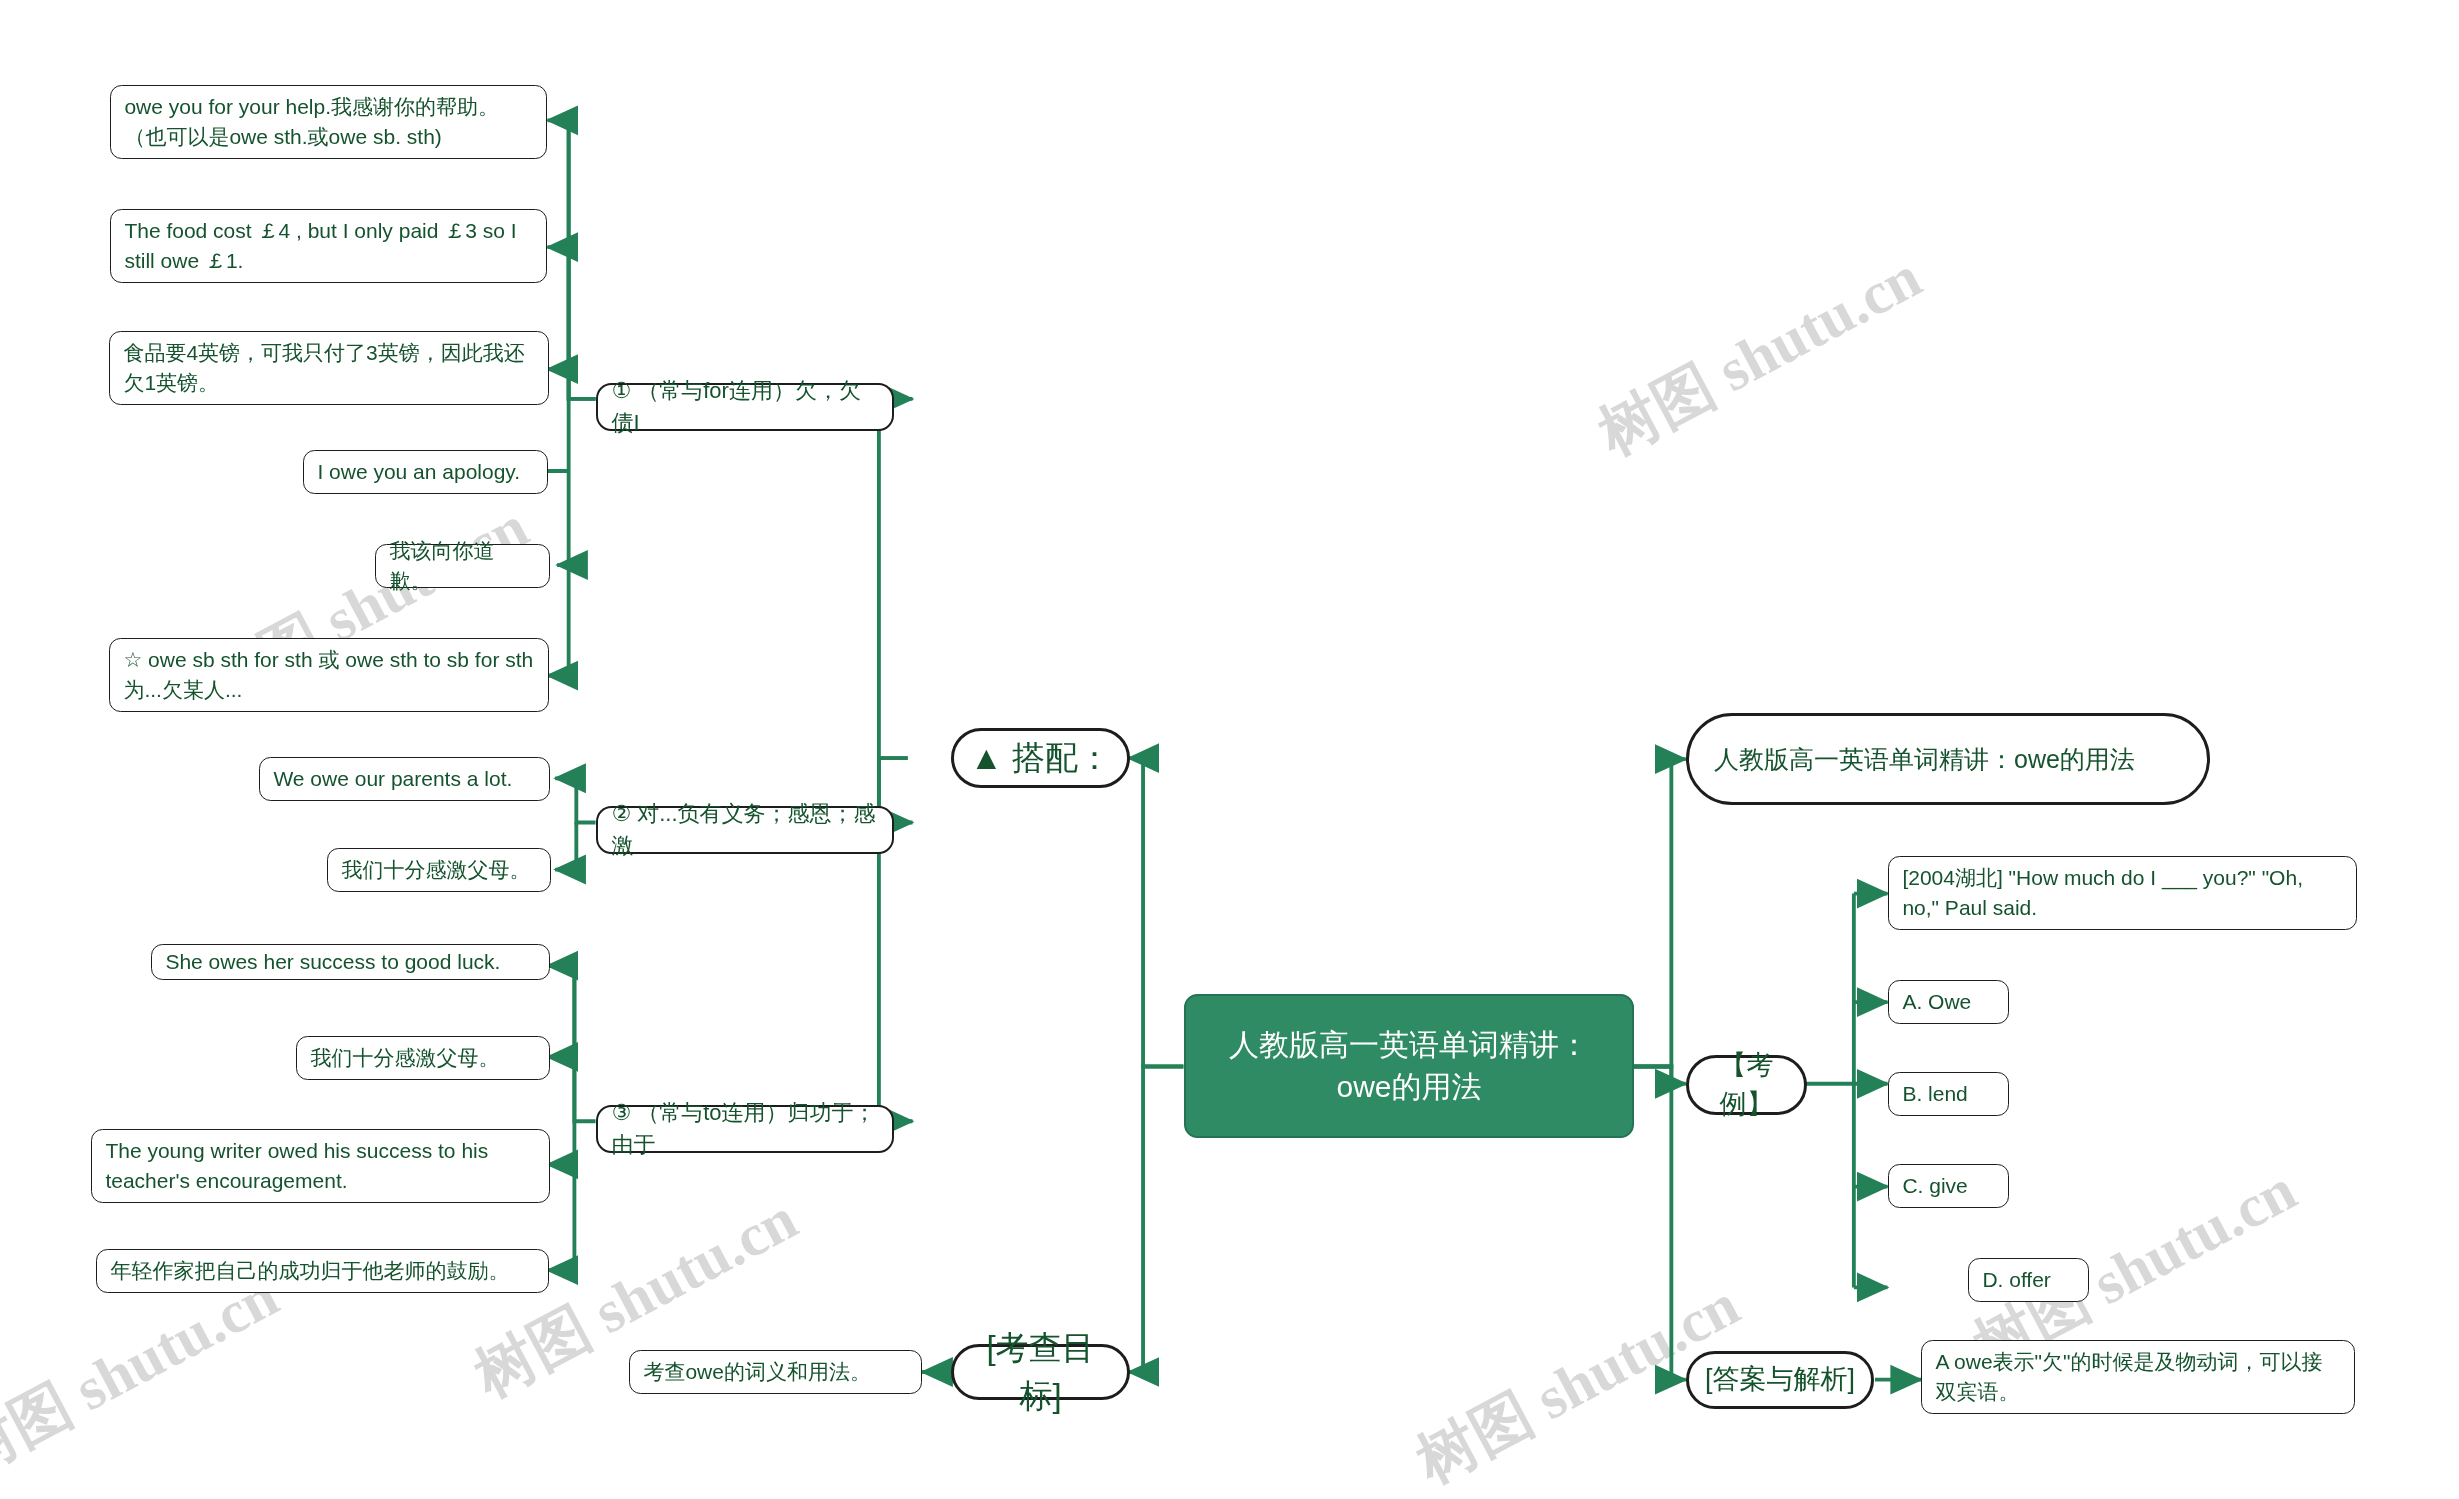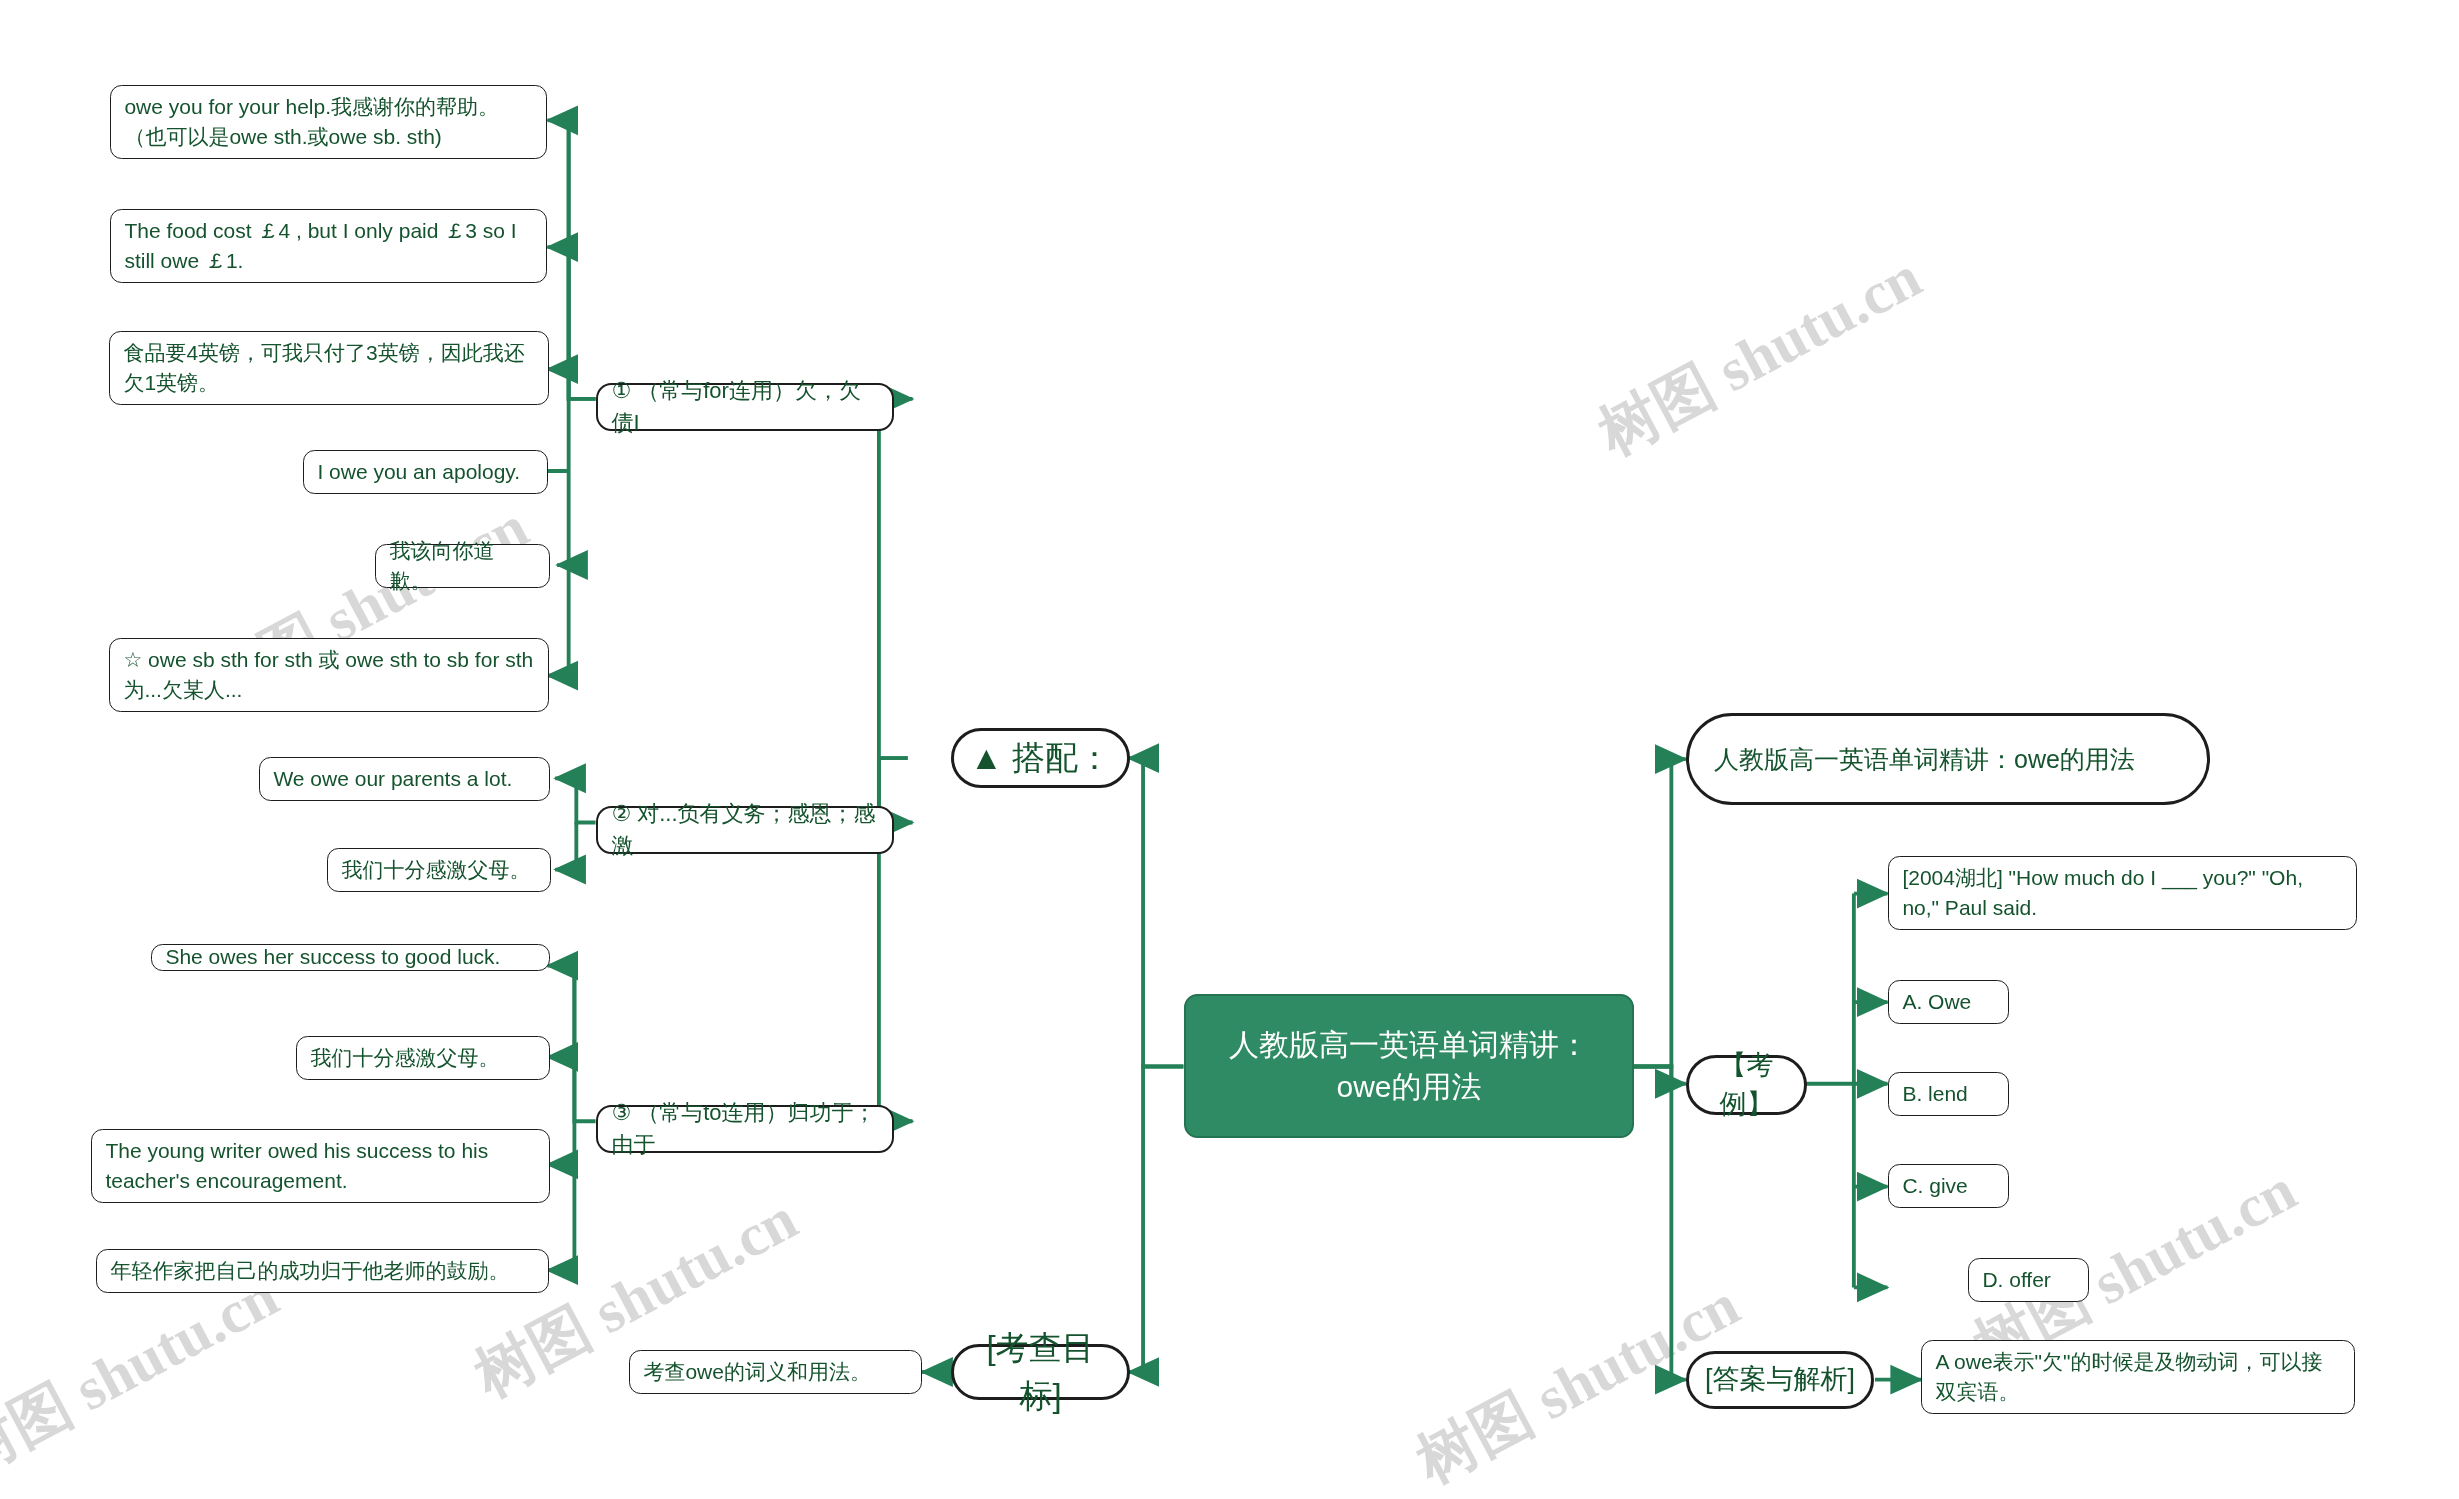--- a/index.html
+++ b/index.html
@@ -176,21 +176,21 @@
   </div>
 
   <div class="node leaf" style="left:259px;top:757px;width:291px;height:44px;">
     <span>We owe our parents a lot.</span>
   </div>
 
   <div class="node leaf cn" style="left:327px;top:848px;width:224px;height:44px;">
     <span>我们十分感激父母。</span>
   </div>
 
-  <div class="node leaf" style="left:151px;top:944px;width:399px;height:27px;">
+  <div class="node leaf" style="left:151px;top:944px;width:399px;height:36px;">
     <span>She owes her success to good luck.</span>
   </div>
 
   <div class="node leaf cn" style="left:296px;top:1036px;width:254px;height:44px;">
     <span>我们十分感激父母。</span>
   </div>
 
   <div class="node leaf cn" style="left:96px;top:1249px;width:453px;height:44px;">
     <span>年轻作家把自己的成功归于他老师的鼓励。</span>
   </div>

